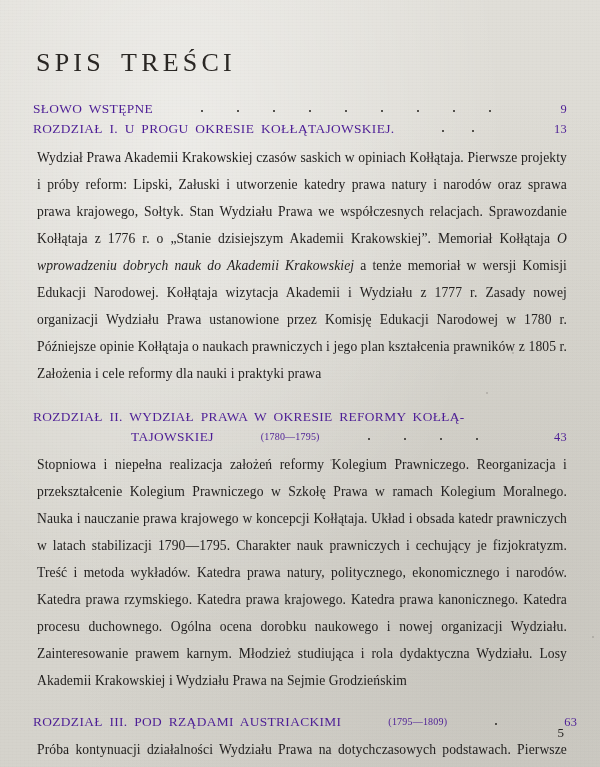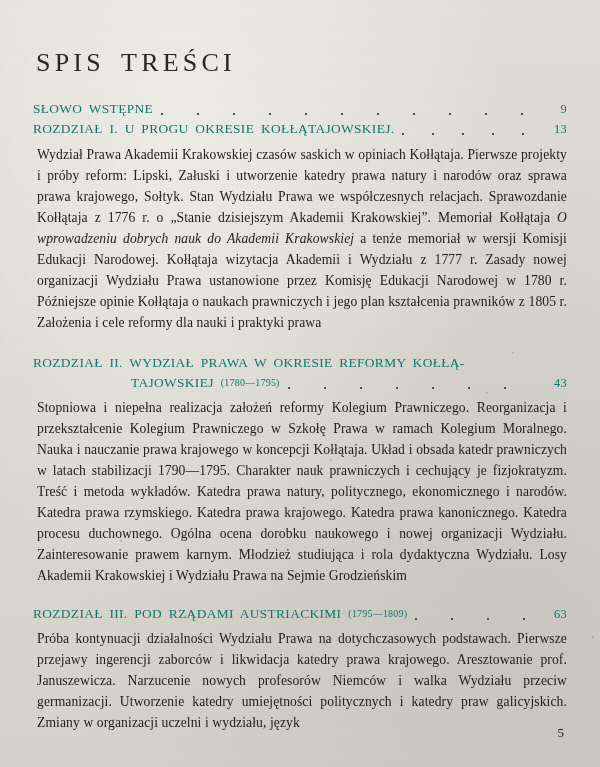--- a/index.html
+++ b/index.html
@@ -57,26 +57,27 @@
   .content {
     position: absolute;
     left: 33px;
     top: 99px;
     width: 534px;
   }
 
   
   .entry {
     display: flex;
-    align-items: flex-end;
+    align-items: center;
     font-size: 13.4px;
     line-height: 20px;
     letter-spacing: .35px;
-    color: #0f766e;
+    color: #4c1d95;
     white-space: nowrap;
+    gap: 40px;
   }
   .entry.indented { padding-left: 98px; }
   .entry-label { word-spacing: 3px; }
   .entry-years {
     font-size: 10px;
     letter-spacing: .2px;
     padding-left: 7px;
   }
   .leaders {
     flex: 1 1 auto;
@@ -109,21 +110,21 @@
   .entry-block { margin: 0; }
 
   .group-chapter { margin-top: 20px; }
   .group-chapter.tight { margin-top: 18px; }
 
   
   .desc {
     margin: 4px 0 0 0;
     padding: 0 0 0 4px;
     font-size: 13.6px;
-    line-height: 21px;
+    line-height: 27px;
     text-align: justify;
     text-justify: inter-word;
     color: #232120;
     letter-spacing: .1px;
   }
   .desc.first { margin-top: 5px; }
   .desc em { font-style: italic; }
 
   
   .folio {

